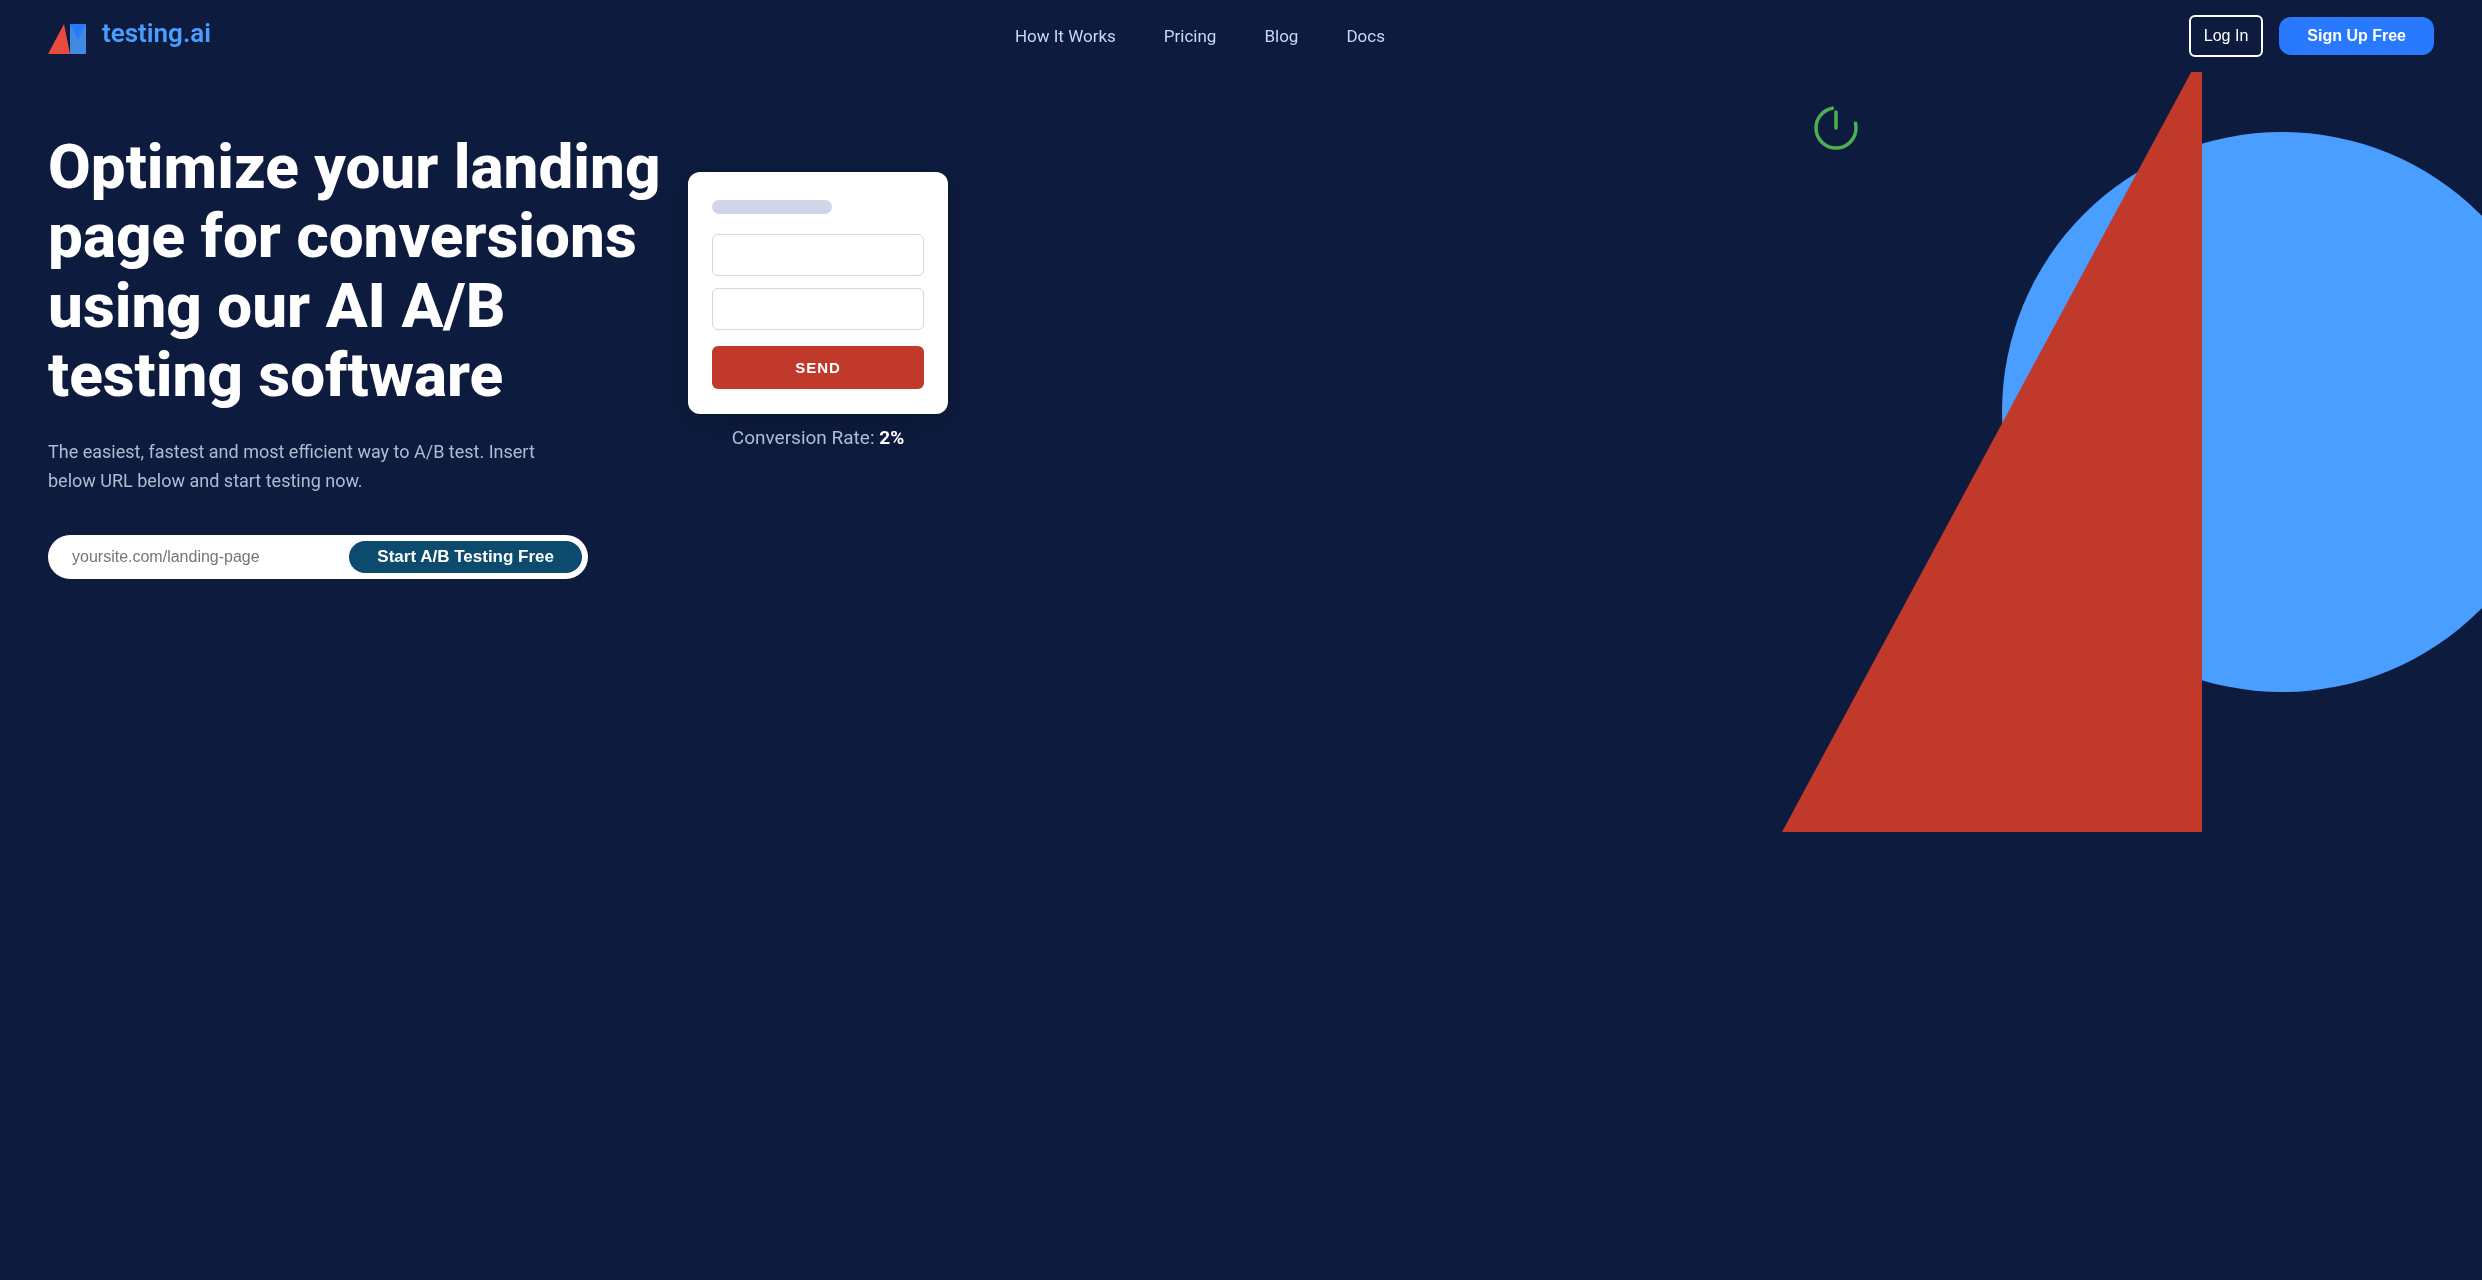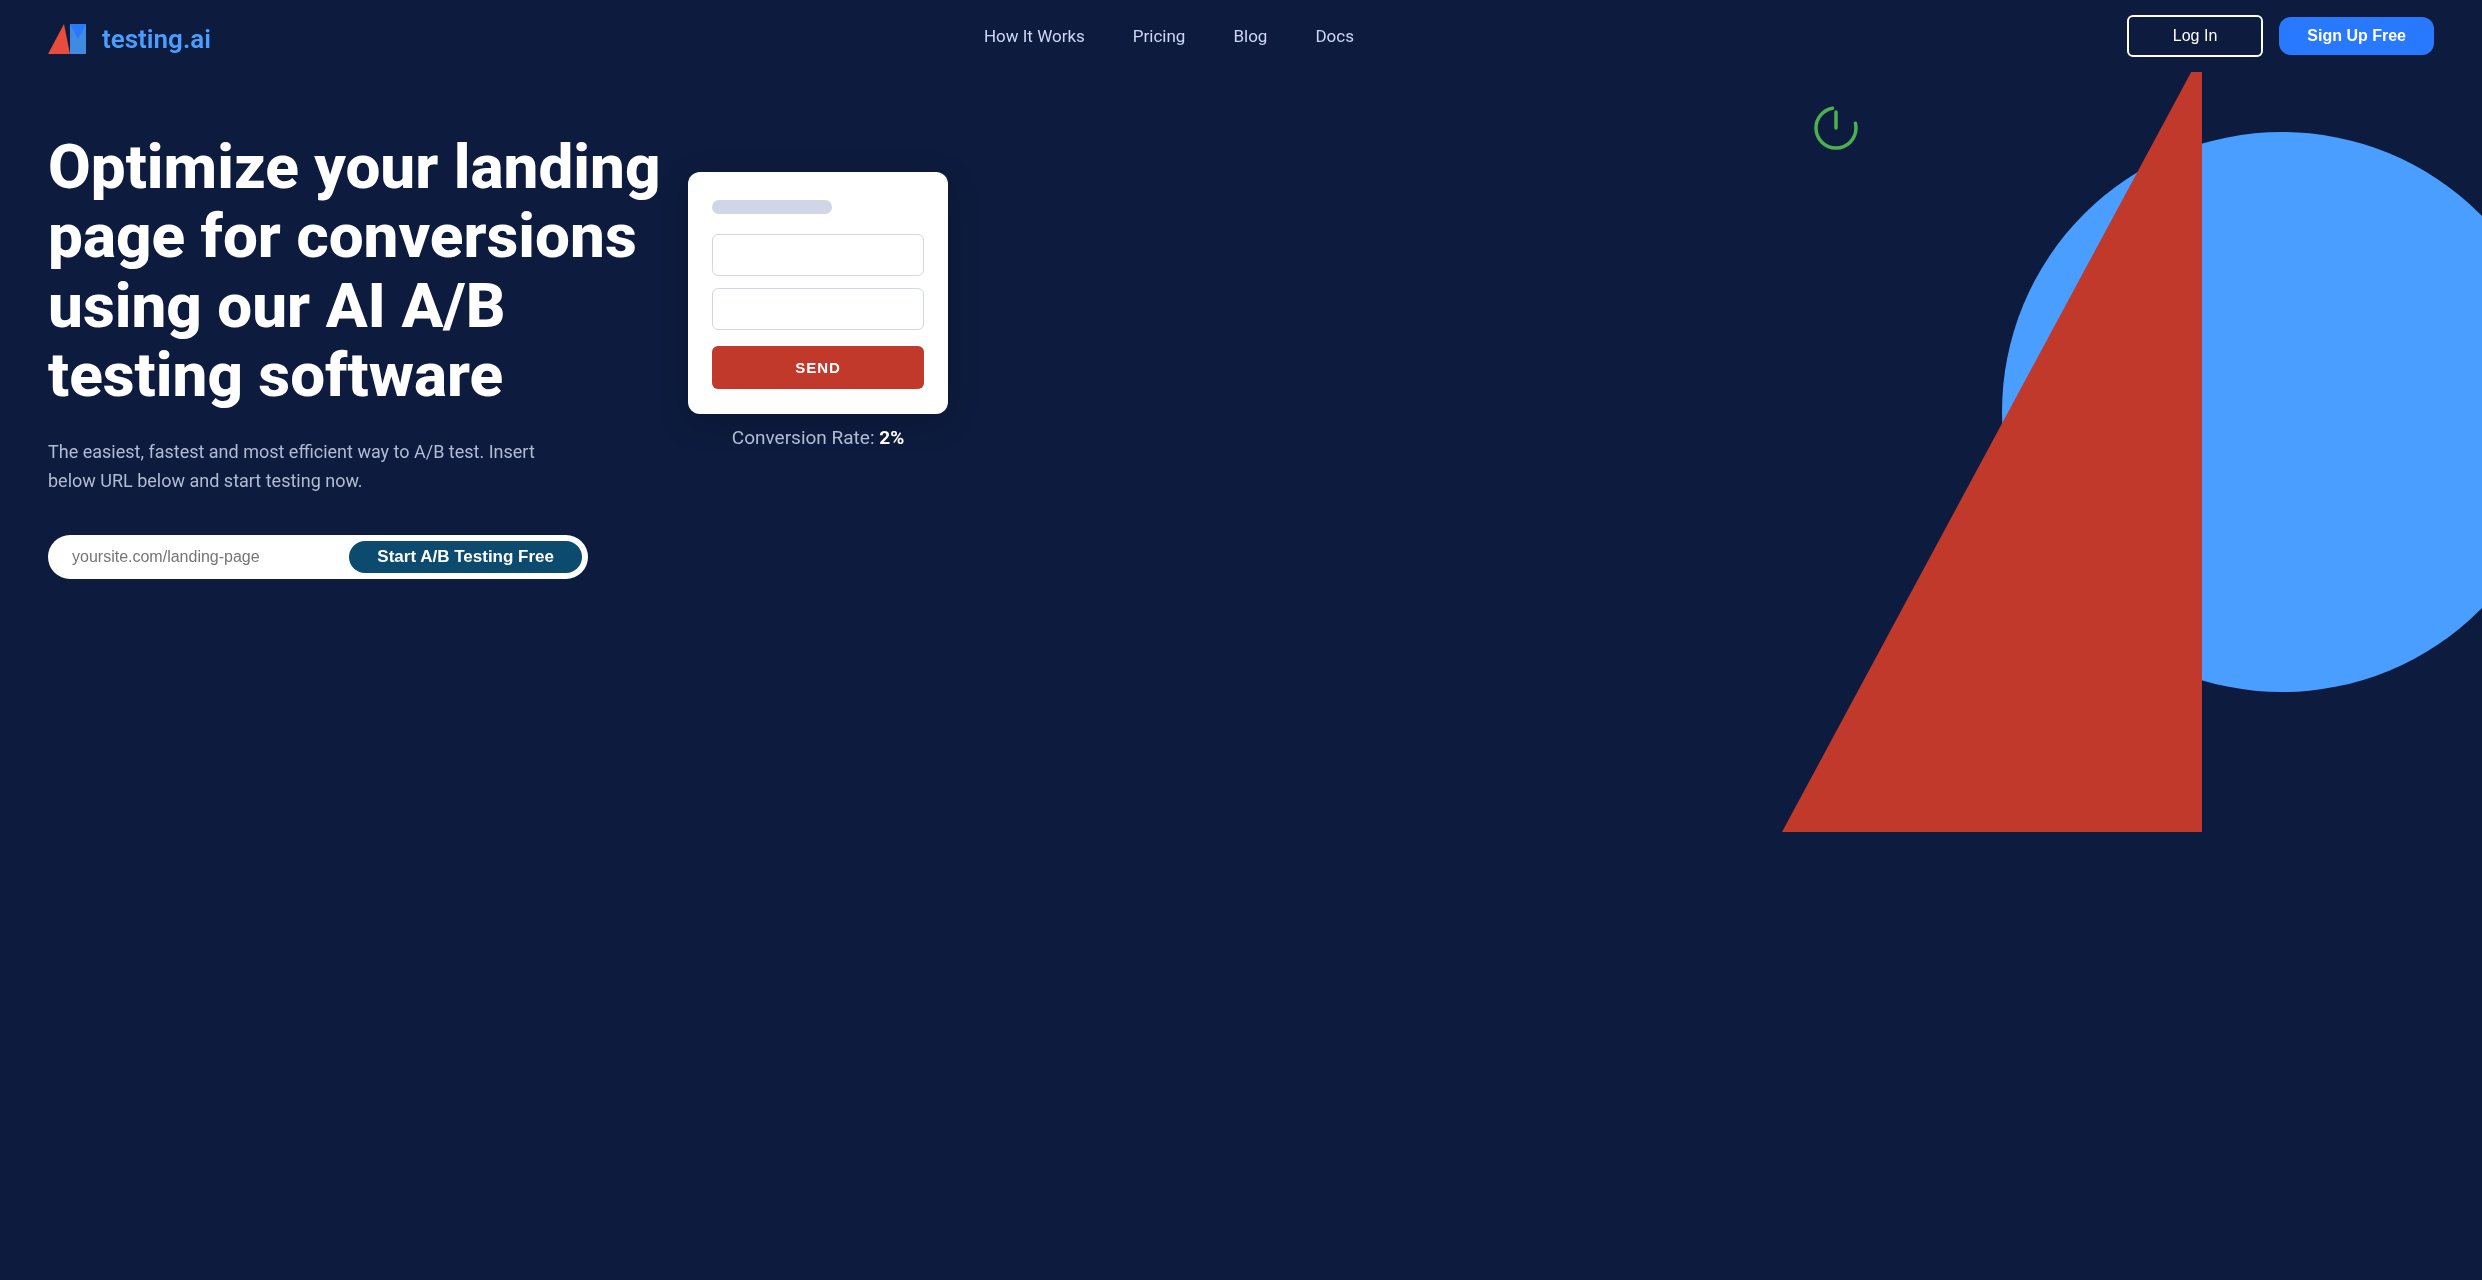--- a/index.html
+++ b/index.html
@@ -17,21 +17,21 @@
       align-items: center;
       justify-content: space-between;
       padding: 0 48px;
       height: 72px;
       background-color: #0d1b3e;
       position: relative;
       z-index: 10;
     }
     .nav-logo {
       display: flex;
-      align-items: flex-end;
+      align-items: flex-start;
       gap: 10px;
       text-decoration: none;
     }
     .logo-icon {
       width: 44px;
       height: 36px;
       position: relative;
     }
     .logo-text {
       font-size: 26px;
@@ -52,21 +52,21 @@
       text-decoration: none;
       font-size: 17px;
       font-weight: 400;
     }
     .nav-actions {
       display: flex;
       align-items: center;
       gap: 16px;
     }
     .btn-login {
-      padding: 10px 44px;
+      padding: 10px 13px;
       border: 2px solid white;
       background: transparent;
       color: white;
       font-size: 16px;
       font-weight: 500;
       border-radius: 6px;
       cursor: pointer;
     }
     .btn-signup {
       padding: 10px 28px;

